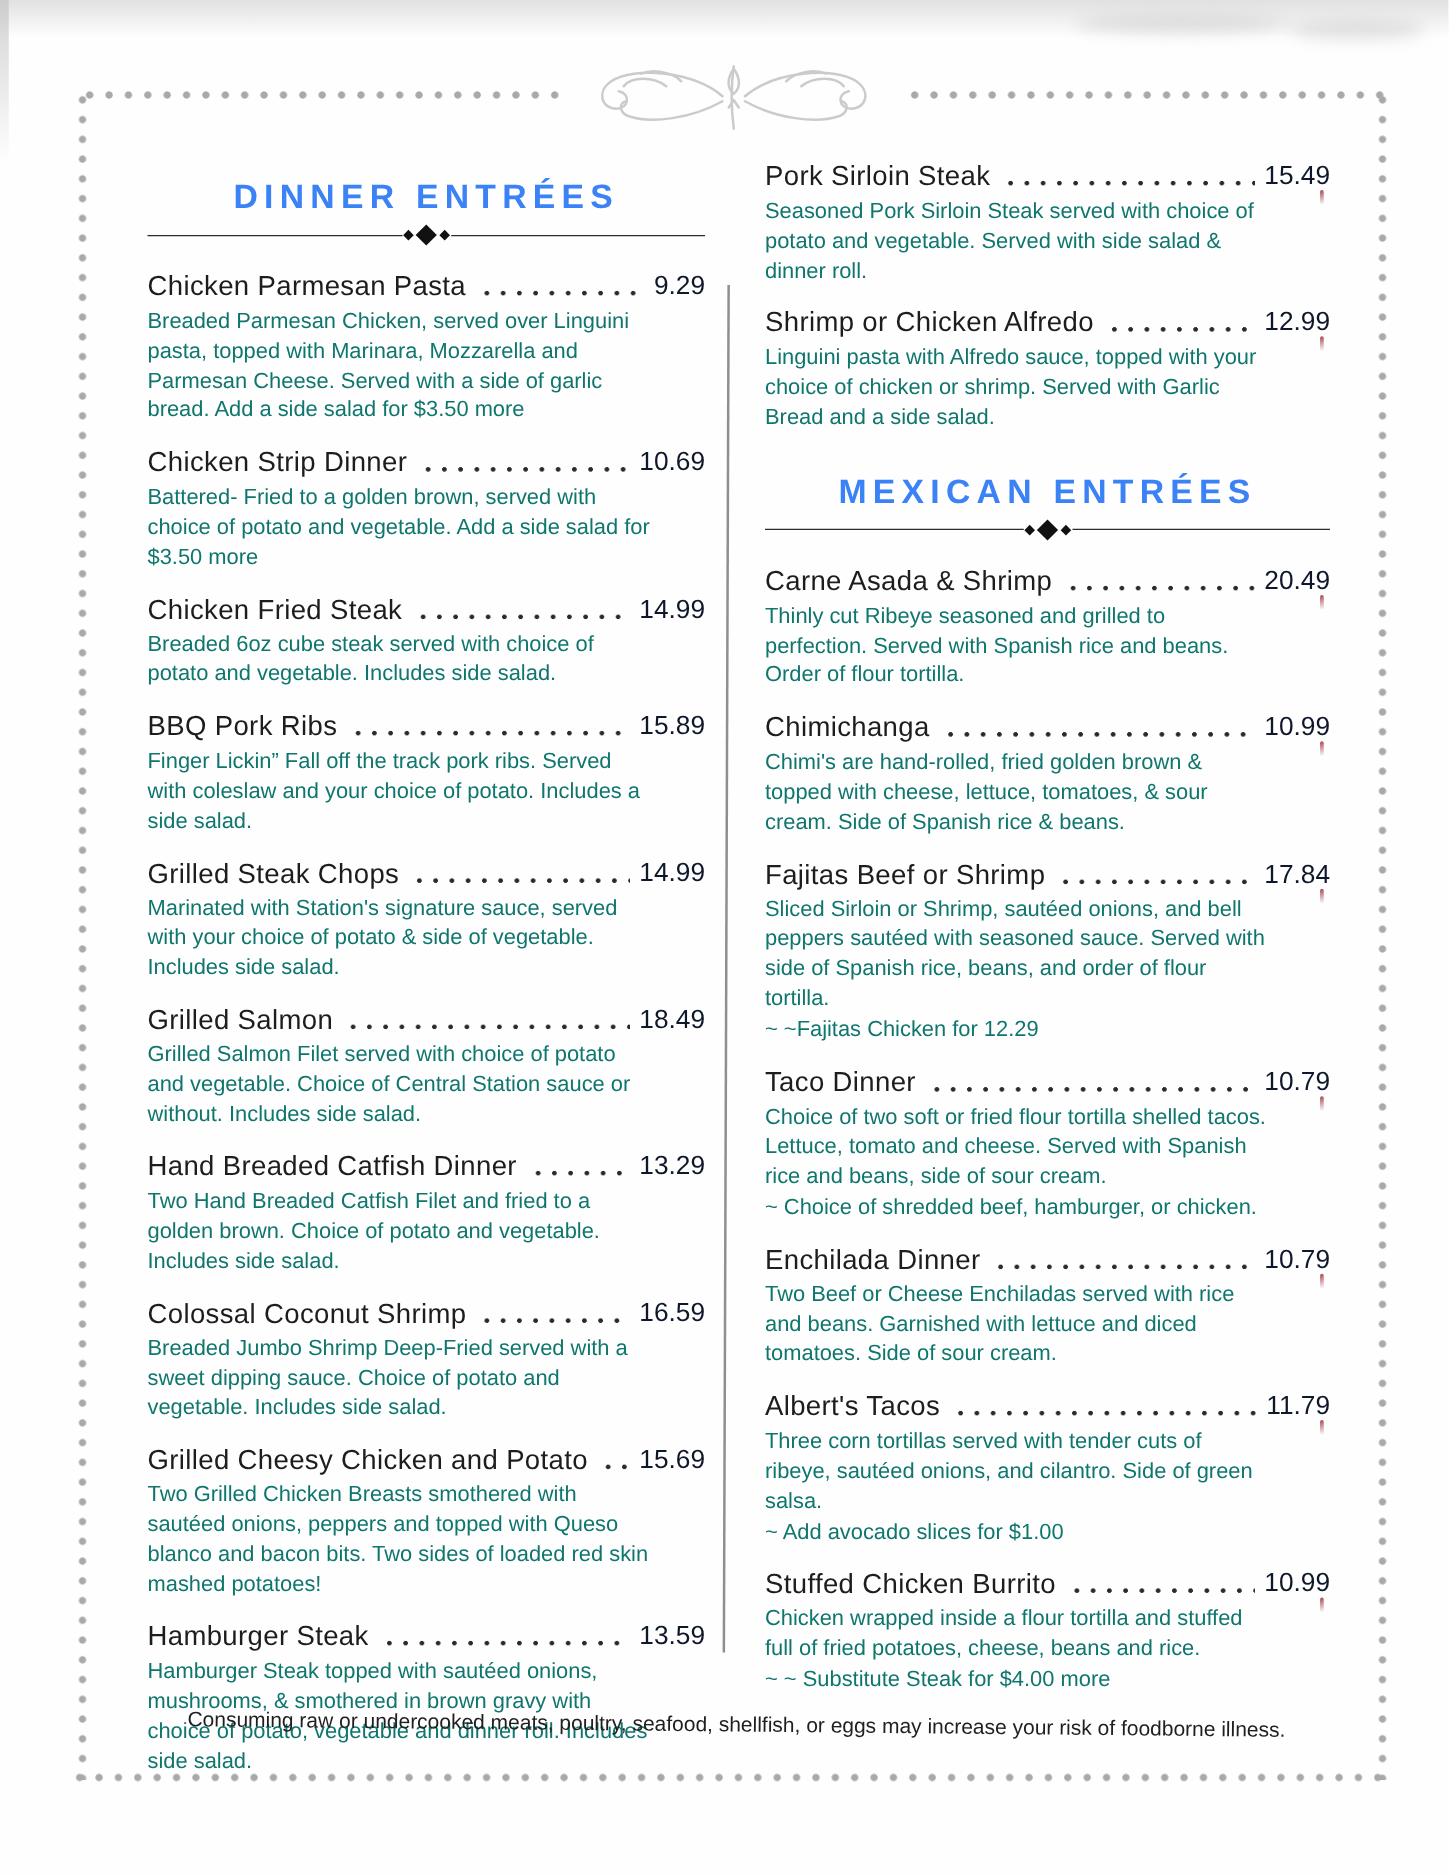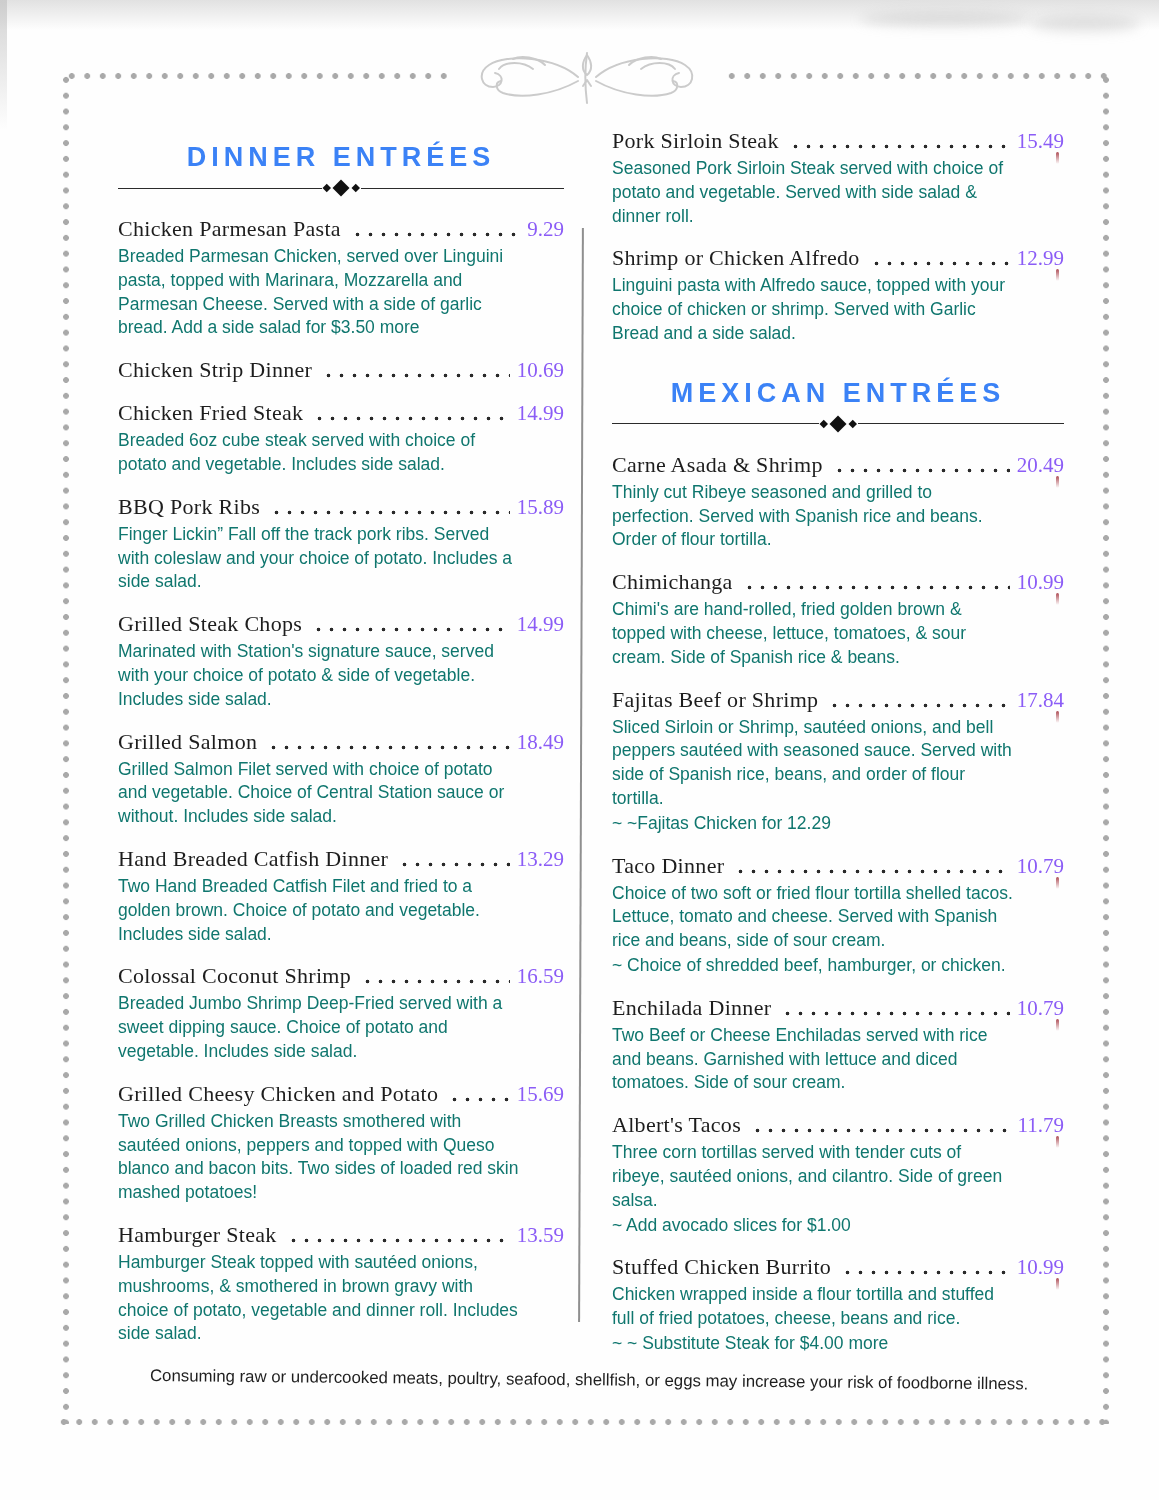--- a/index.html
+++ b/index.html
@@ -48,26 +48,26 @@
   .section-title { margin:0; text-align:center; font-size:27px; font-weight:600;
     letter-spacing:5px; color:#3b82f6; }
   .rule { display:flex; align-items:center; margin-top:9px; }
   .hline { flex:1; height:0; border-top:1.7px solid #2b2b2b; }
   .dia { background:#111; transform:rotate(45deg); }
   .dia.lg { width:12px; height:12px; margin:0 4px; }
   .dia.sm { width:5.5px; height:5.5px; margin:0 2px; }
 
   
   .item { margin-bottom:17px; }
-  .item-line { display:flex; align-items:flex-end;font-family:Liberation Serif, serif; }
+  .item-line { display:flex; align-items:center; }
   .item-name { font-size:22px; color:#1d1d1d; letter-spacing:.3px; white-space:nowrap; }
   .leader { flex:1; align-self:flex-end; height:5px; margin:0 7px 5px 10px;
     background-image:radial-gradient(circle, #2a2a2a 1.6px, rgba(42,42,42,0) 2.1px);
     background-size:13px 5px; background-repeat:repeat-x; }
-  .item-price { font-size:21px; font-weight:500; color:#8b5cf6; white-space:nowrap; position:relative; }
+  .item-price { font-size:21px; font-weight:500; color:#0f172a; white-space:nowrap; position:relative; }
   .col-right .item-price::after { content:""; position:absolute; right:5px; top:23px;
     width:3px; height:12px; border-radius:2px;
     background:linear-gradient(to bottom, rgba(160,45,55,.85), rgba(160,45,55,0)); }
   .item-desc, .item-note { font-size:17.5px; line-height:1.36; color:#0f766e;
     margin-top:3px; max-width:402px; }
   .item-note { margin-top:1px; }
 
   
   .footer { position:absolute; left:150px; top:1366px; font-size:16.8px; color:#1f1f1f;
     white-space:nowrap; transform:rotate(0.55deg); transform-origin:left center; }
@@ -126,20 +126,21 @@
       </div>
       <div class="item-desc">Breaded Parmesan Chicken, served over Linguini pasta, topped with Marinara, Mozzarella and Parmesan Cheese. Served with a side of garlic bread. Add a side salad for $3.50 more</div>
     </div>
 
     <div class="item">
       <div class="item-line">
         <span class="item-name">Chicken Strip Dinner</span>
         <span class="leader"></span>
         <span class="item-price">10.69</span>
       </div>
+      <div class="item-desc">Battered- Fried to a golden brown, served with choice of potato and vegetable. Add a side salad for $3.50 more</div>
     </div>
 
     <div class="item">
       <div class="item-line">
         <span class="item-name">Chicken Fried Steak</span>
         <span class="leader"></span>
         <span class="item-price">14.99</span>
       </div>
       <div class="item-desc">Breaded 6oz cube steak served with choice of potato and vegetable. Includes side salad.</div>
     </div>

